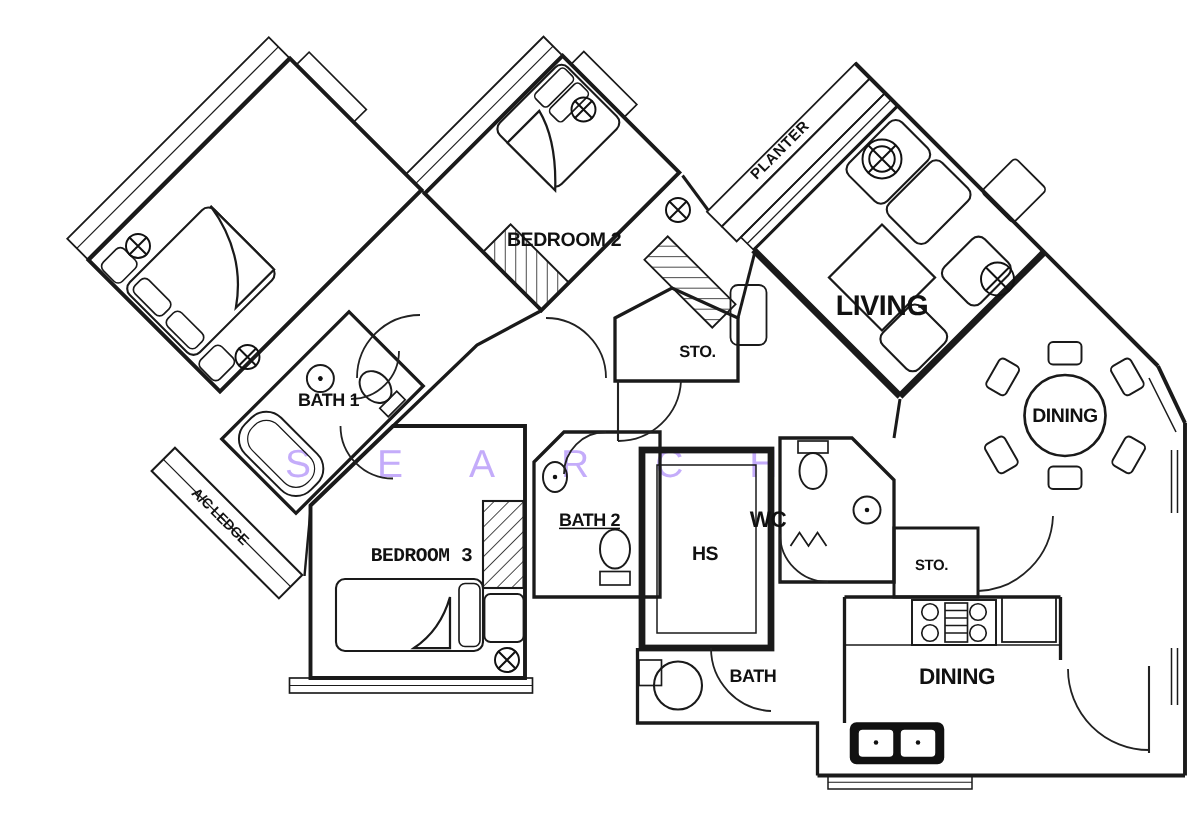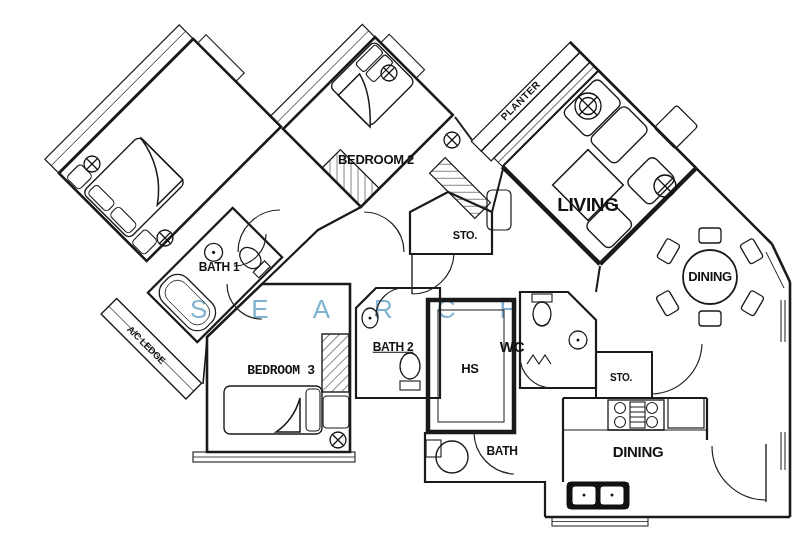--- a/index.html
+++ b/index.html
@@ -11,21 +11,21 @@
   .lbl{
     position:absolute;color:#111;font-weight:700;text-align:center;
     line-height:1.04;letter-spacing:-0.3px;white-space:nowrap;
     transform:translate(-50%,-50%);
   }
   .lbl.wrap{white-space:normal;}
   .rot-neg45{transform:translate(-50%,-50%) rotate(-45deg);}
   .rot-pos45{transform:translate(-50%,-50%) rotate(45deg);}
   #watermark{
     position:absolute;left:190px;top:294px;font-size:26px;font-weight:400;
-    color:#0369a1;opacity:0.5;letter-spacing:44px;white-space:nowrap;
+    color:#8b5cf6;opacity:0.5;letter-spacing:44px;white-space:nowrap;
   }
 </style>
 </head>
 <body>
 
 <div id="plan">
 
   <div id="watermark">SEARCH</div>
 
   <svg width="800" height="542" viewBox="0 0 800 542">

